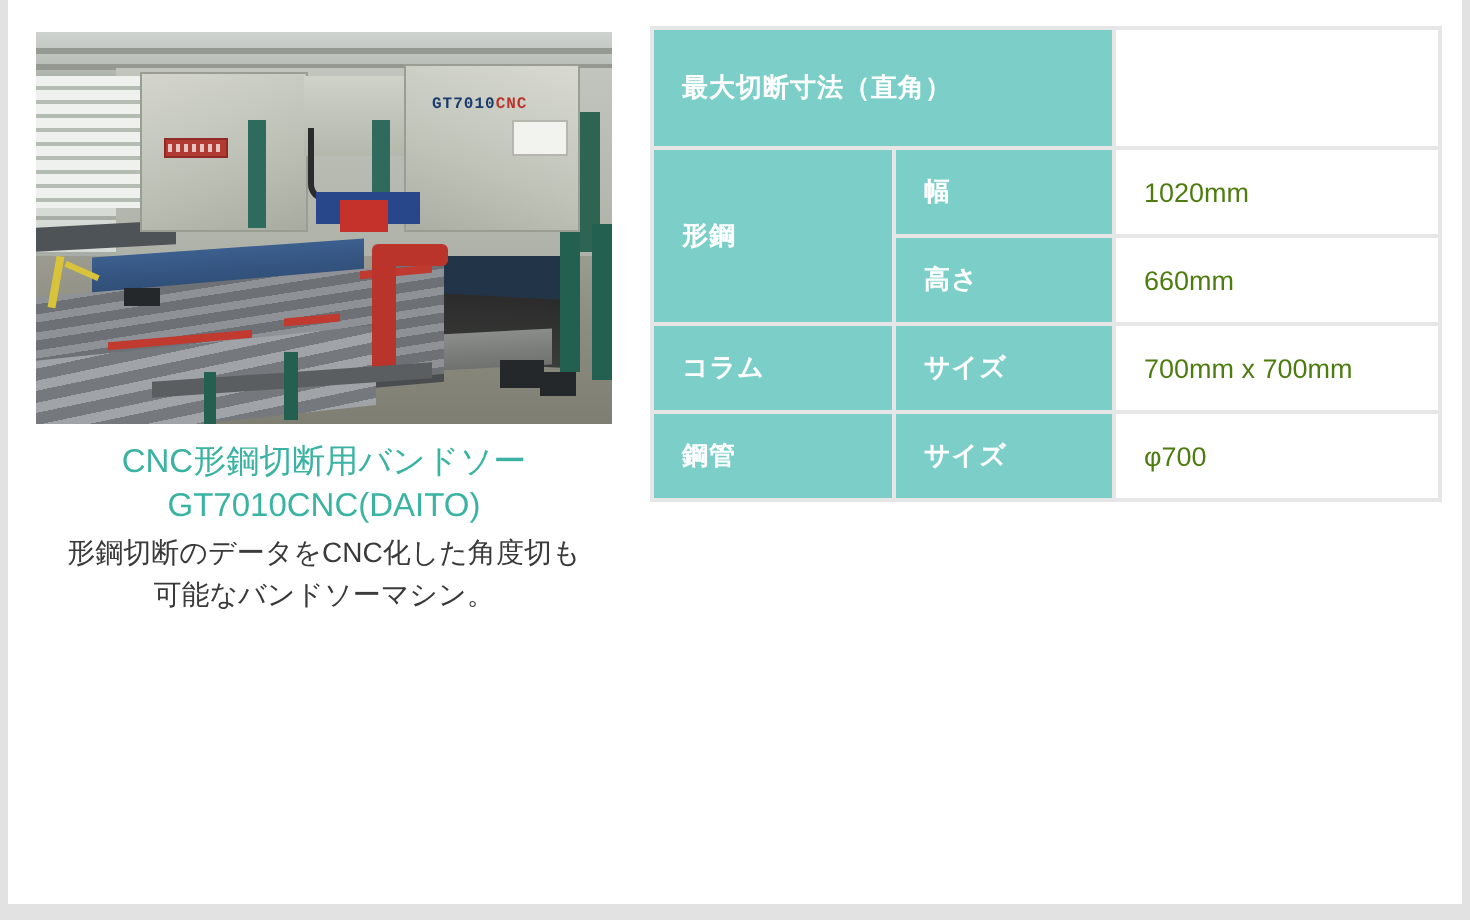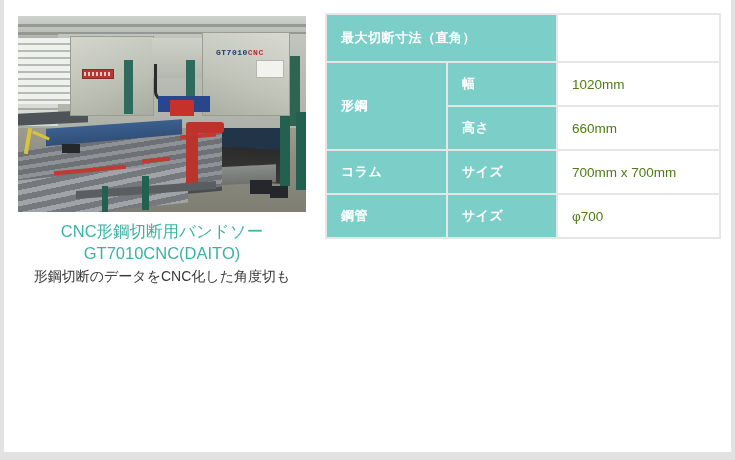--- a/index.html
+++ b/index.html
@@ -240,21 +240,21 @@
   .spec-table td.val {
     background: #ffffff;
     color: #4d7c0f;
     font-weight: normal;
     letter-spacing: 0;
     font-size: 13.5px;
   }
   .c1 { width: 119px; }
   .c2 { width: 108px; }
   .c3 { width: 161px; }
-  .r-head td { height: 46px; }
+  .r-head td { height: 58px; }
   .r-body td { height: 42px; }
 </style>
 </head>
 <body>
 
 <div class="page">
 
   <div class="left-col">
 
     <div class="photo">
@@ -301,20 +301,21 @@
       <div class="ph-darkblock d3"></div>
     </div>
 
     <div class="title">
       <div>CNC形鋼切断用バンドソー</div>
       <div>GT7010CNC(DAITO)</div>
     </div>
 
     <div class="desc">
       <div>形鋼切断のデータをCNC化した角度切も</div>
+      <div>可能なバンドソーマシン。</div>
     </div>
   </div>
 
   <table class="spec-table">
     <colgroup>
       <col class="c1">
         <col class="c2">
         <col class="c3">
     </colgroup>
     <tbody>

